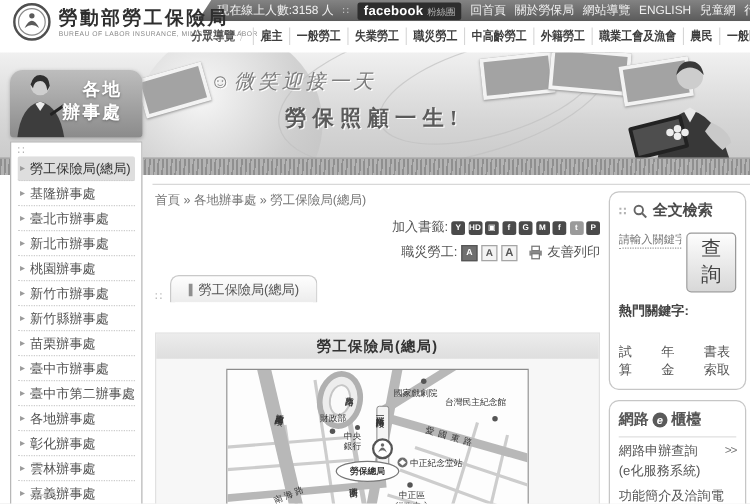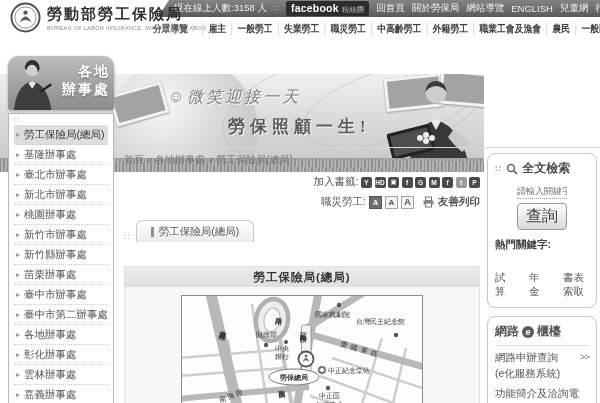--- a/index.html
+++ b/index.html
@@ -23,22 +23,22 @@
   .logo .t2{font-size:5.4px;color:#8a8a8a;letter-spacing:.4px;margin-top:1px;}
   
   .navrow{position:absolute;top:17px;left:192px;right:2px;height:24px;display:flex;
           align-items:center;justify-content:flex-end;font-size:10px;font-weight:bold;color:#3e3e3e;
           white-space:nowrap;transform:scaleX(.88);transform-origin:100% 50%;}
   .navlead{color:#555;padding-right:3px;}
   .chev{color:#a9a9a9;font-weight:normal;padding-right:3px;}
   .navitem{padding:0 6px;border-left:1px solid #d6d6d6;}
   .navitem:first-of-type{border-left:none;}
   
-  .banner{position:absolute;top:42px;left:0;width:484px;height:98px;overflow:hidden;
-          background:linear-gradient(180deg,#f0f0f0,#d6d6d6 55%,#c7c7c7);margin-top:32px;}
+  .banner{position:absolute;top:42px;left:0;width:600px;height:98px;overflow:hidden;
+          background:linear-gradient(180deg,#f0f0f0,#d6d6d6 55%,#c7c7c7);}
   .globe{position:absolute;left:108px;top:-18px;width:150px;height:150px;border-radius:50%;
          background:radial-gradient(circle at 35% 35%,#fbfbfb,#cdcdcd 58%,#bcbcbc);opacity:.85;}
   .swirl{position:absolute;border:1px solid #c0c0c0;border-radius:50%;opacity:.7;}
   .sw1{left:220px;top:-25px;width:270px;height:110px;transform:rotate(-12deg);}
   .sw2{left:300px;top:-5px;width:180px;height:70px;transform:rotate(-16deg);}
   .photo{position:absolute;background:#a3a3a3;border:3px solid #f3f3f3;box-shadow:0 1px 2px #9b9b9b;}
   .p0{left:112px;top:14px;width:48px;height:26px;transform:rotate(-16deg);}
   .p1{left:385px;top:2px;width:52px;height:27px;transform:rotate(-6deg);}
   .p2{left:440px;top:-2px;width:58px;height:28px;transform:rotate(5deg);}
   .p3{left:497px;top:7px;width:50px;height:26px;transform:rotate(-9deg);}
@@ -46,21 +46,21 @@
            font-style:italic;font-size:16px;color:#7d7d7d;letter-spacing:3px;text-shadow:1px 1px 0 #fff;}
   .slogan2{position:absolute;left:228px;top:41px;font-family:"Liberation Serif","DejaVu Serif",serif;
            font-size:17px;font-weight:bold;color:#5a5a5a;letter-spacing:5px;text-shadow:1px 1px 0 #fafafa;}
   .man{position:absolute;right:0;bottom:0;width:112px;height:96px;}
   .grass{position:absolute;left:0;right:0;bottom:0;height:13px;border-top:1px solid #9d9d9d;
          background:repeating-linear-gradient(93deg,#8f8f8f 0 1.5px,#b3b3b3 1.5px 3.5px);}
   
   .sidebar{position:absolute;left:8px;top:56px;width:106px;bottom:0;}
   .side-head{height:54px;border-radius:10px 10px 3px 3px;position:relative;overflow:hidden;
              background:linear-gradient(180deg,#bdbdbd,#8b8b8b);box-shadow:0 1px 3px #aaa;}
-  .side-title{position:absolute;right:4px;top:6px;text-align:right;color:#fff;font-weight:bold;
+  .side-title{position:absolute;right:16px;top:6px;text-align:right;color:#fff;font-weight:bold;
               font-size:14px;line-height:1.3;letter-spacing:2px;text-shadow:0 1px 2px #666;}
   .woman{position:absolute;left:2px;bottom:0;width:52px;height:52px;}
   .side-list{margin-top:3px;background:#fff;border:1px solid #b7b7b7;padding:1px 5px 8px;height:288px;}
   .ldots{font-size:9px;color:#b3b3b3;line-height:10px;}
   .s-item{display:flex;gap:4px;align-items:center;padding:2.5px 2px;border-bottom:1px dotted #cdcdcd;
           font-size:10.5px;color:#555;cursor:pointer;white-space:nowrap;}
   .s-item.active{background:#dedede;color:#333;border-radius:2px;}
   .arrow{color:#9a9a9a;font-size:8px;}
   
   .divider{position:absolute;left:122px;top:147px;right:0;height:1px;background:#d8d8d8;}
@@ -70,40 +70,40 @@
   .bm-label,.fs-label,.print-label{font-size:10.5px;color:#555;}
   .bm-icon{width:11px;height:11px;background:#4a4a4a;color:#fff;font-size:6.5px;font-weight:bold;
            display:flex;align-items:center;justify-content:center;border-radius:2px;cursor:pointer;}
   .bm-icon:nth-of-type(9){background:#9a9a9a;}
   .fs-row{display:flex;justify-content:flex-end;align-items:center;gap:3px;margin-top:6px;}
   .fs-box{width:11px;height:11px;border:1px solid #a5a5a5;background:#f3f3f3;color:#555;font-weight:bold;
           display:flex;align-items:center;justify-content:center;cursor:pointer;}
   .fs-box.f1{background:#6f6f6f;color:#fff;border-color:#555;font-size:7px;}
   .fs-box.f2{font-size:8px;}
   .fs-box.f3{font-size:9px;}
-  .print{display:flex;align-items:center;gap:3px;margin-left:5px;cursor:pointer;font-weight:bold;}
+  .print{display:flex;align-items:center;gap:3px;margin-left:5px;cursor:pointer;}
   .tab-row{margin-top:11px;display:flex;align-items:flex-end;gap:6px;}
   .tab{border:1px solid #c9c9c9;border-bottom:none;border-radius:7px 7px 0 0;
        background:linear-gradient(#fefefe,#ececec);padding:4px 14px 3px;font-size:10.5px;color:#555;
        display:flex;gap:5px;align-items:center;cursor:pointer;}
   .tab-bar{width:3px;height:10px;background:#8f8f8f;}
   .panel{margin-top:24px;background:#f7f7f7;border:1px solid #e1e1e1;}
   .panel-head{height:20px;background:linear-gradient(#ececec,#dedede);display:flex;align-items:center;
               justify-content:center;font-size:11.5px;font-weight:bold;color:#333;letter-spacing:1px;}
   .panel-body{padding:8px 0 14px;display:flex;justify-content:center;}
   .map{width:240px;height:124px;border:1px solid #8c8c8c;background:#fff;}
   .map text{font-size:7px;fill:#333;}
   .vt{writing-mode:vertical-rl;text-orientation:upright;font-size:6.3px;fill:#3c3c3c;letter-spacing:.5px;}
   
   .rightbar{position:absolute;left:487px;top:153px;width:110px;}
   .rbox{border:1px solid #c6c6c6;border-radius:8px;background:#fff;padding:6px 7px 8px;margin-bottom:8px;
         box-sizing:border-box;width:110px;}
   .r-head{display:flex;align-items:center;gap:4px;font-size:12px;font-weight:bold;color:#4a4a4a;}
   .r-head .ldots{margin-right:1px;}
-  .s-row{display:flex;align-items:center;gap:4px;margin-top:9px;flex-direction:column;}
+  .s-row{display:flex;align-items:flex-start;gap:4px;margin-top:9px;}
   .ph{flex:1;width:50px;font-size:9px;color:#999;border:none;border-bottom:1px dotted #999;
       padding:0 0 2px;background:transparent;outline:none;font-family:inherit;}
   .btn{font-size:16px;color:#444;border:1px solid #999;border-radius:4px;
        background:linear-gradient(#fdfdfd,#d8d8d8);padding:2px 8px;cursor:pointer;font-family:inherit;}
   .hot-label{font-size:10.5px;font-weight:bold;color:#444;margin-top:8px;}
   .hot-links{display:flex;gap:21px;font-size:10.5px;color:#555;margin-top:19px;}
   .hot-links span{cursor:pointer;}
   .e-head{display:flex;align-items:center;gap:3px;font-size:12px;font-weight:bold;color:#555;
           padding-bottom:5px;border-bottom:1px solid #e0e0e0;}
   .ecirc{width:12px;height:12px;border-radius:50%;background:#5a5a5a;color:#fff;font-size:9px;

